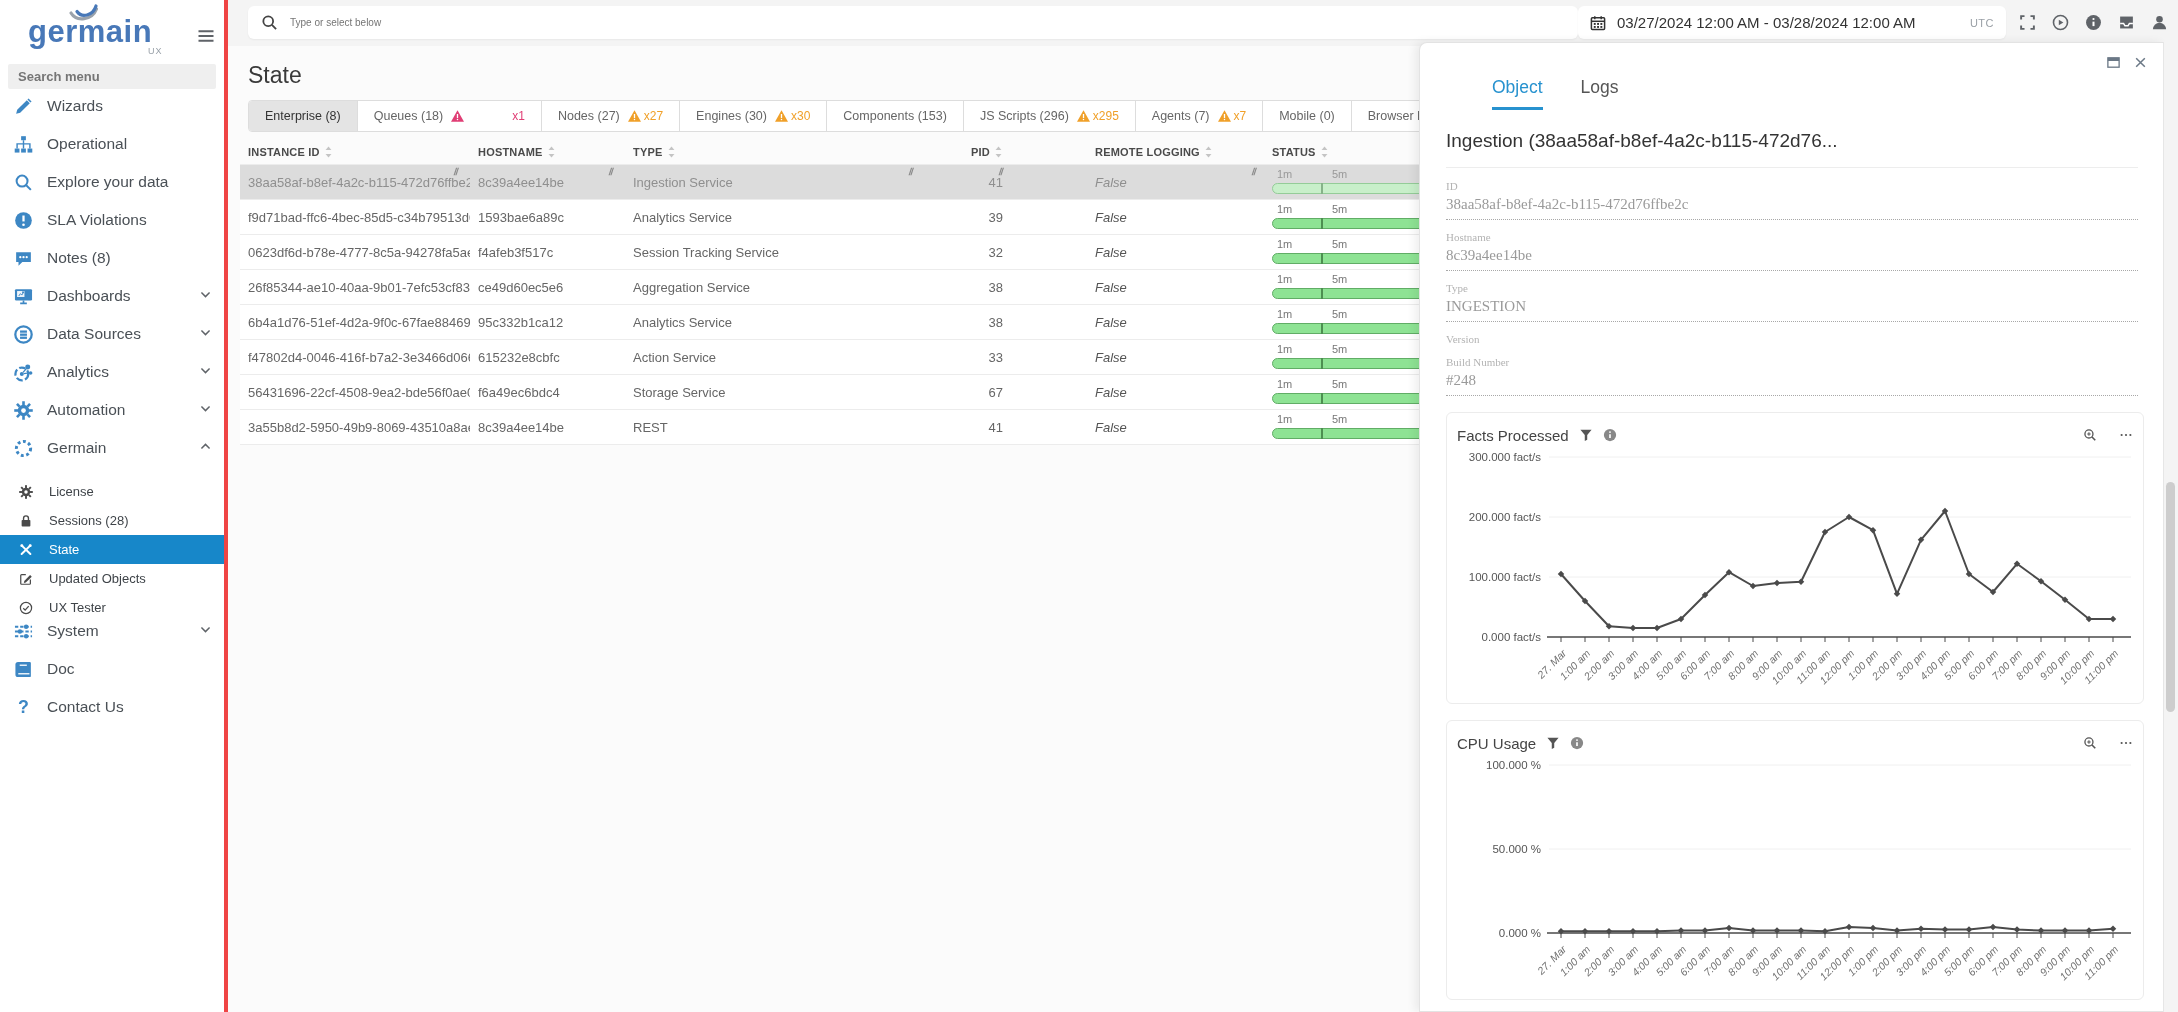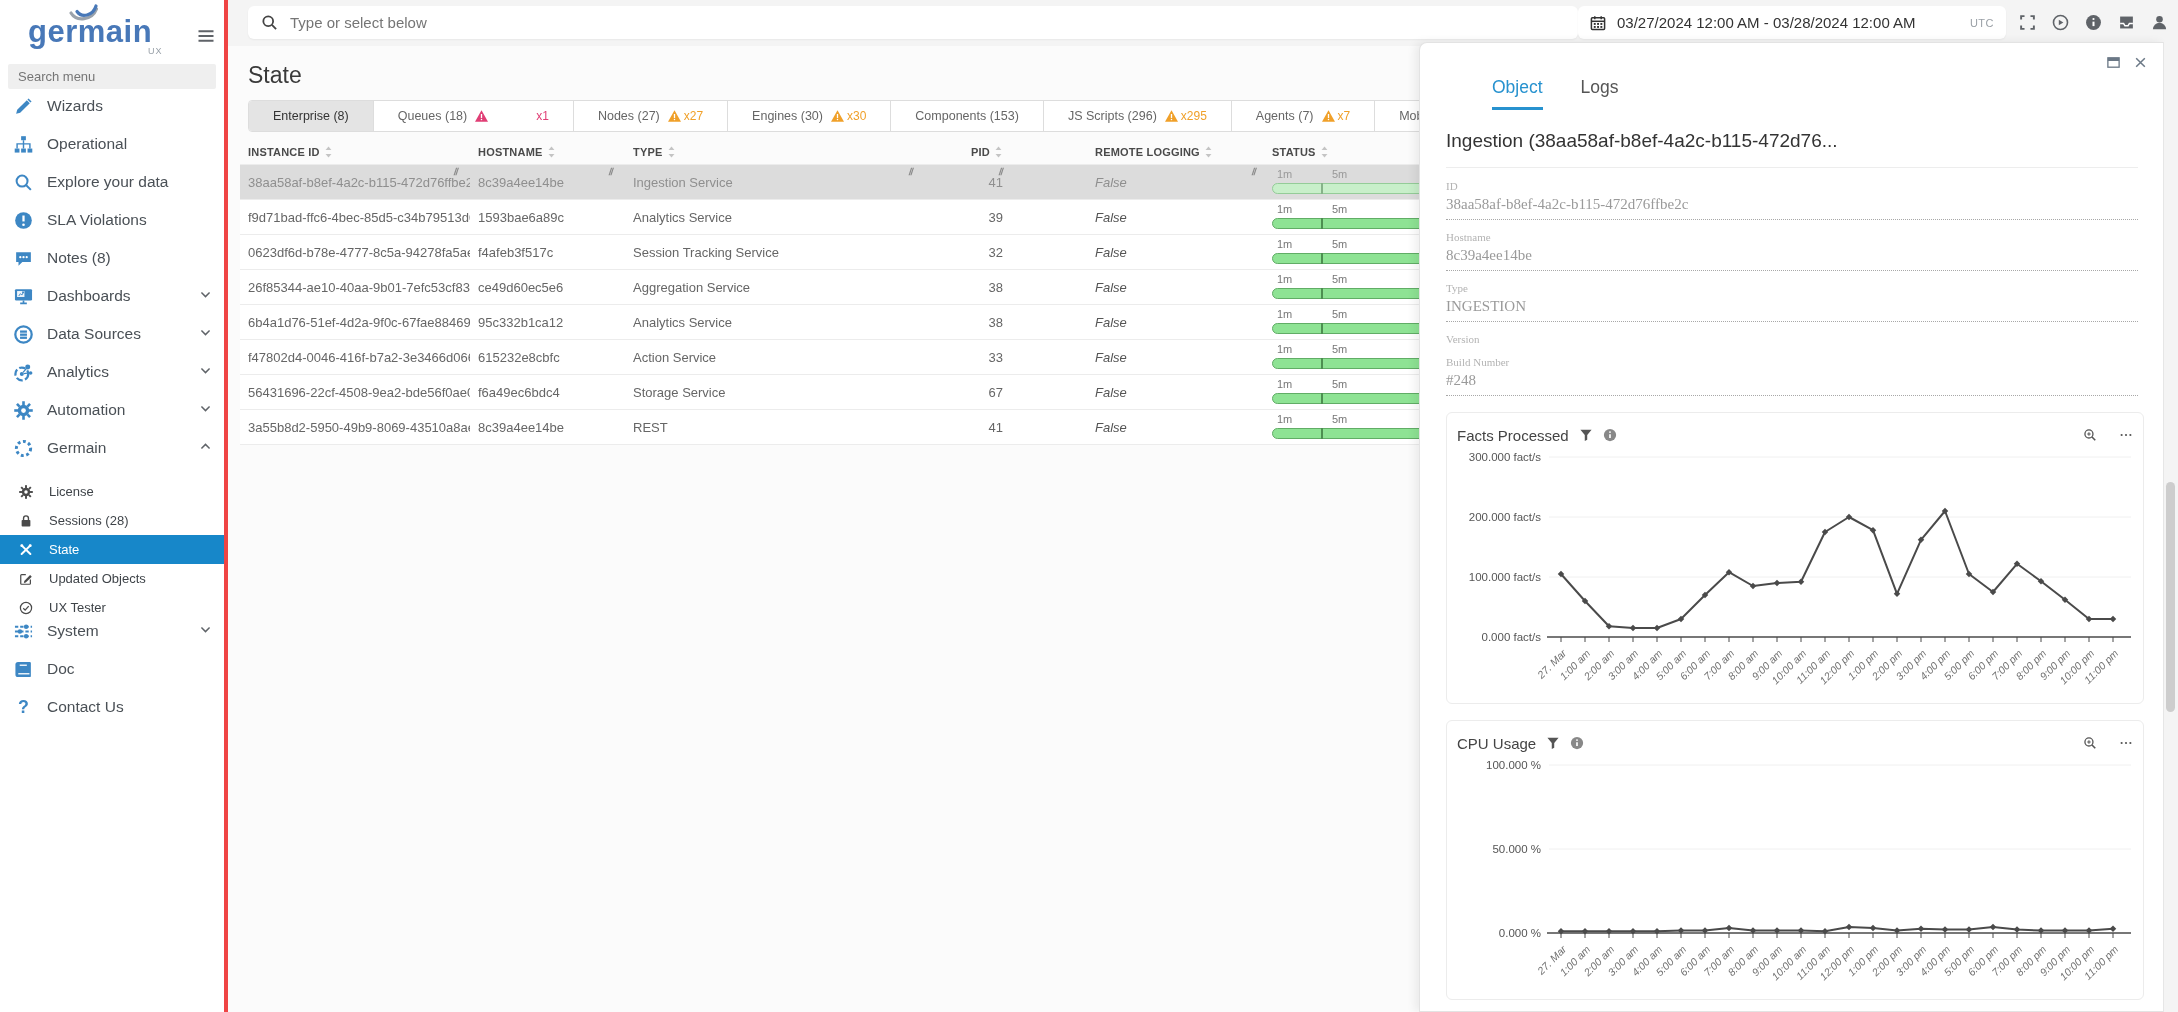--- a/index.html
+++ b/index.html
@@ -11,54 +11,54 @@
   
   #sidebar{position:absolute;left:0;top:0;width:224px;height:1012px;background:#fff;border-right:4px solid #ef4444;z-index:3;}
   .brand{position:relative;height:60px;}
   .brand-text{position:absolute;left:28px;top:16px;font-size:31px;font-weight:bold;color:#4878b8;letter-spacing:.5px;line-height:1;}
   .brand-swoosh{position:absolute;left:64px;top:0px;width:42px;height:24px;}
   .brand-swoosh svg{width:100%;height:100%;}
   .brand-sub{position:absolute;left:148px;top:46px;font-size:9px;color:#98a0a8;letter-spacing:1px;}
   .hamburger{position:absolute;right:8px;top:26px;width:20px;height:20px;color:#5f6368;cursor:pointer;}
   .hamburger svg{width:100%;height:100%;}
   .side-search{margin:4px 8px 8px 8px;}
-  .side-search input{width:100%;box-sizing:border-box;height:25px;background:#efefef;border:none;outline:none;border-radius:2px;padding:2px 10px;font-size:13px;color:#6f6f6f;font-family:inherit;}
+  .side-search input{width:100%;box-sizing:border-box;height:25px;background:#efefef;border:none;outline:none;border-radius:2px;padding:2px 10px;font-size:13px;color:#6f6f6f;font-family:inherit;font-weight:bold;}
   .sitem{display:flex;align-items:flex-start;height:38px;padding:0 12px 0 14px;cursor:pointer;}
   .sitem .icn{width:22px;height:19px;color:#3d87c4;flex:none;display:flex;align-items:center;}
   .sitem .icn svg{width:19px;height:19px;}
   .sitem .lbl{margin-left:11px;font-size:15.5px;color:#4a5056;}
   .sitem .chev{margin-left:auto;width:13px;height:13px;color:#5f6368;}
   .sitem .chev svg{width:13px;height:13px;}
   .ssub{display:flex;align-items:center;height:29px;padding:0 12px 0 19px;cursor:pointer;}
   .ssub .icn{width:16px;height:15px;color:#4a4a4a;flex:none;display:flex;align-items:center;}
   .ssub .icn svg{width:14px;height:14px;}
   .ssub .lbl{margin-left:14px;font-size:13px;color:#3f4449;}
   .ssub.selected{background:#1787c9;}
   .ssub.selected .lbl{color:#fff;}
   .ssub.selected .icn{color:#fff;}
   
   #topbar{position:absolute;left:224px;top:0;width:1954px;height:46px;background:#f4f4f4;z-index:1;}
   .tb-search{position:absolute;left:24px;top:6px;width:1330px;height:33px;background:#fff;border-radius:6px;box-shadow:0 1px 2px rgba(0,0,0,.05);display:flex;align-items:center;}
   .tb-search .icn{width:17px;height:17px;color:#444;margin:0 10px 0 13px;}
   .tb-search .icn svg{width:17px;height:17px;}
-  .tb-search input{border:none;outline:none;flex:1;font-size:15px;color:#444;font-family:inherit;background:transparent;}
+  .tb-search input{border:none;outline:none;flex:1;font-size:10px;color:#444;font-family:inherit;background:transparent;}
   .tb-search input::placeholder{color:#757575;}
   .tb-date{position:absolute;left:1354px;top:6px;width:428px;height:33px;background:#fff;border-radius:6px;box-shadow:0 1px 2px rgba(0,0,0,.05);display:flex;align-items:center;padding:0 12px;box-sizing:border-box;}
   .tb-date .icn{width:16px;height:16px;color:#333;}
   .tb-date .icn svg{width:16px;height:16px;}
   .tb-date .dtext{margin-left:11px;font-size:15px;color:#333;}
   .tb-date .tz{margin-left:auto;font-size:11px;color:#9aa0a6;letter-spacing:.5px;}
   .tb-icons{position:absolute;right:10px;top:14px;display:flex;gap:16px;}
   .tb-icons .icn{width:17px;height:17px;color:#5f6368;cursor:pointer;}
   .tb-icons .icn svg{width:17px;height:17px;}
   
   #main{position:absolute;left:224px;top:46px;width:1954px;height:966px;background:#fbfbfb;}
   #page-title{margin:16px 0 0 24px;font-size:23px;font-weight:400;color:#3a3a3a;line-height:26px;}
   #tabbar{display:inline-flex;margin:12px 0 0 24px;background:#fff;border:1px solid #ddd;border-radius:4px;overflow:hidden;}
-  .tab{display:flex;align-items:center;padding:0 24px;height:30px;font-size:12.5px;color:#666;border-right:1px solid #ddd;cursor:pointer;white-space:nowrap;background:#fff;}
+  .tab{display:flex;align-items:center;padding:0 16px;height:30px;font-size:12.5px;color:#666;border-right:1px solid #ddd;cursor:pointer;white-space:nowrap;background:#fff;}
   .tab:last-child{border-right:none;}
   .tab.active{background:#e4e4e4;color:#333;}
   .tab .tri{width:13px;height:12px;margin-left:8px;}
   .tab .tri svg{width:13px;height:12px;}
   .tab .acount{margin-left:3px;font-size:12px;}
   
   #table{margin-left:16px;margin-top:8px;width:1960px;}
   .thead{display:flex;height:24px;align-items:center;}
   .th{font-size:11px;font-weight:bold;color:#4a4a4a;letter-spacing:.2px;position:relative;display:flex;align-items:center;}
   .th .sort{width:9px;height:12px;margin-left:4px;display:inline-block;}

